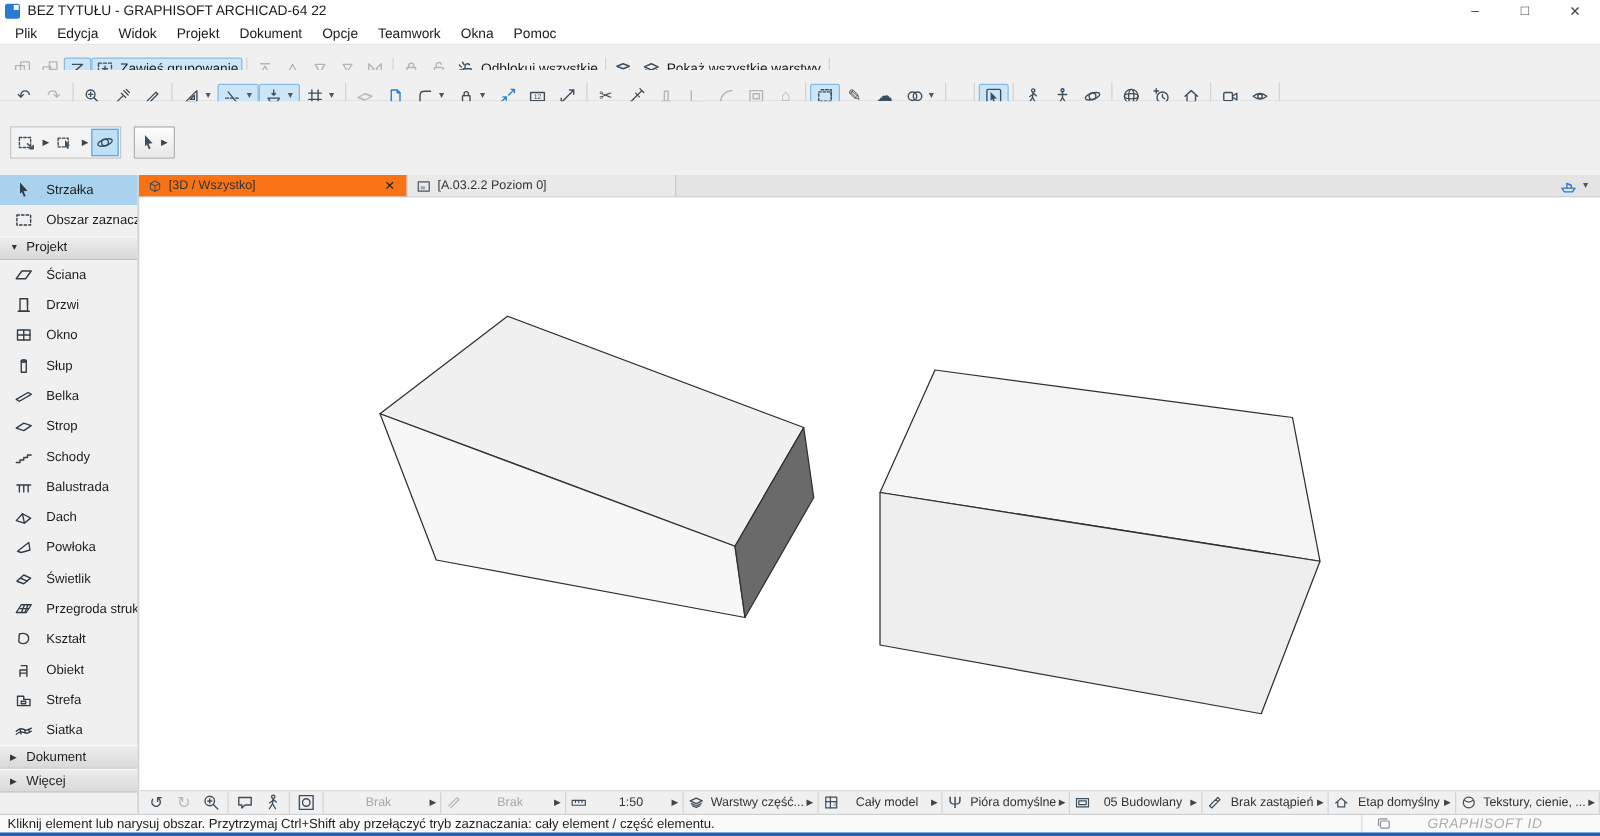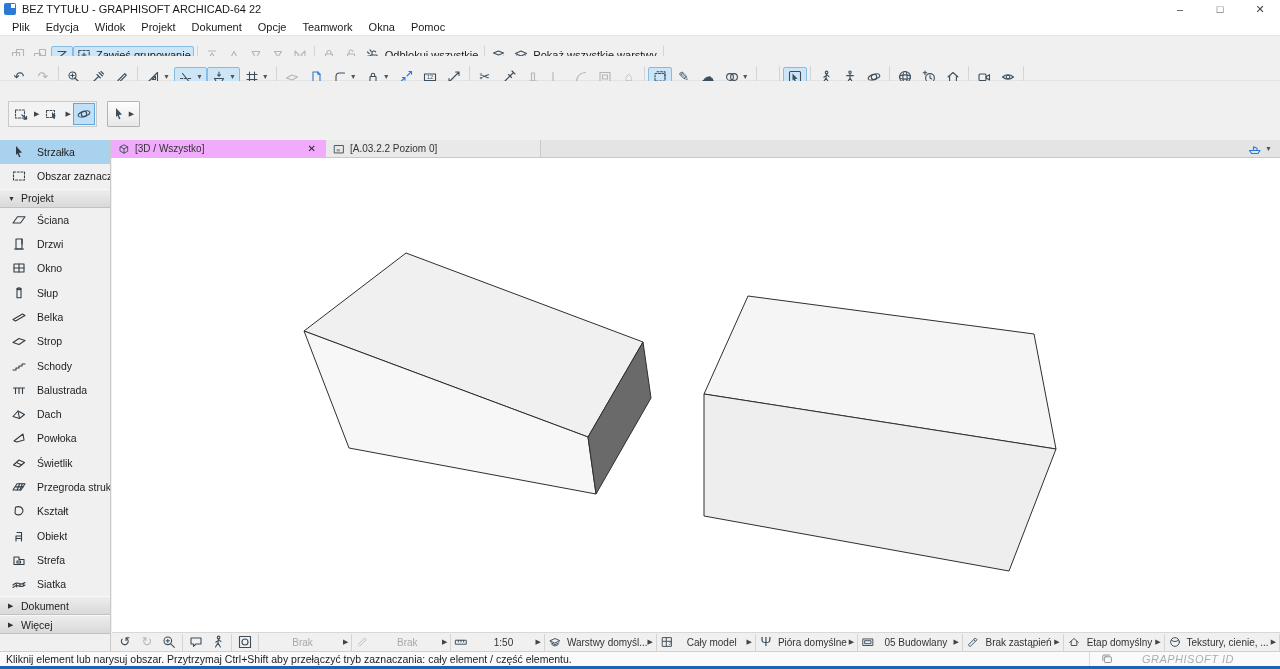--- a/index.html
+++ b/index.html
@@ -43,21 +43,21 @@
   .quickbar { position:absolute; left:8px; top:20px; display:flex; align-items:center; }
   .qb-panel { display:flex; align-items:center; background:#f3f3f3; border:1px solid #c9c9c9; padding:1px; height:26px; }
   .qb-btn { display:flex; align-items:center; height:22px; padding:1px 2px; border:1px solid transparent; color:#3d4e5c; }
   .qb-btn.active { background:#bfe0f7; border-color:#5fa6dd; }
   .qb-arrow { font-size:7px; color:#444; padding:0 2px; }
   .qb-raised { display:flex; align-items:center; height:26px; margin-left:10px; background:linear-gradient(#fdfdfd,#e8e8e8); border:1px solid #b4b4b4; border-radius:1px; padding:0 3px; color:#3d4e5c; }
 
   
   .tabbar { position:absolute; left:111px; top:140px; right:0; height:18px; background:#e4e4e4; border-bottom:1px solid #c9c9c9; display:flex; align-items:stretch; }
   .tab { display:flex; align-items:center; width:215px; padding:0 6px; border-right:1px solid #c9c9c9; background:#e9e9e9; color:#333; font-size:10px; white-space:nowrap; overflow:hidden; }
-  .tab.active { background:#f0abfc; }
+  .tab.active { background:#f97316; }
   .tab .icon { width:14px; height:14px; margin-right:4px; color:#44545f; }
   .tab .icon svg { width:14px; height:14px; }
   .tab-close { margin-left:auto; font-size:10px; color:#222; padding:0 3px; cursor:default; }
   .tab-right { margin-left:auto; display:flex; align-items:center; padding-right:8px; color:#2a7ad4; }
   .tab-right .dd { color:#555; }
 
   
   .sidebar { position:absolute; left:0; top:140px; width:111px; bottom:18px; background:#f0f0f0; border-right:1px solid #c9c9c9; overflow:hidden; }
   .tool-row { height:24.3px; display:flex; align-items:center; padding-left:8px; cursor:default; }
   .tool-row.selected { background:#a8d2ee; }
@@ -842,21 +842,21 @@
         <span class="val">1:50</span>
         <span class="arr">▶</span>
       </span>
       <span class="bb-field" style="width: 112px;">
         <span class="icon">
           <svg viewBox="0 0 16 16">
             <path d="M2.5 6.5 L8 4 L13.5 6.5 L8 9 Z"></path>
             <path d="M3.5 9 L8 11 L12.5 9 M4.5 11 L8 12.6 L11.5 11"></path>
           </svg>
         </span>
-        <span class="val">Warstwy domyśl...</span>
+        <span class="val">Warstwy część...</span>
         <span class="arr">▶</span>
       </span>
       <span class="bb-field" style="width: 106px;">
         <span class="icon">
           <svg viewBox="0 0 16 16">
             <rect x="3" y="3" width="10" height="10"></rect>
             <path d="M3 7.2 H13 M7.2 3 V13"></path>
             <text x="10" y="11.6" font-size="4.6" fill="currentColor" stroke="none">2</text>
           </svg>
         </span>

